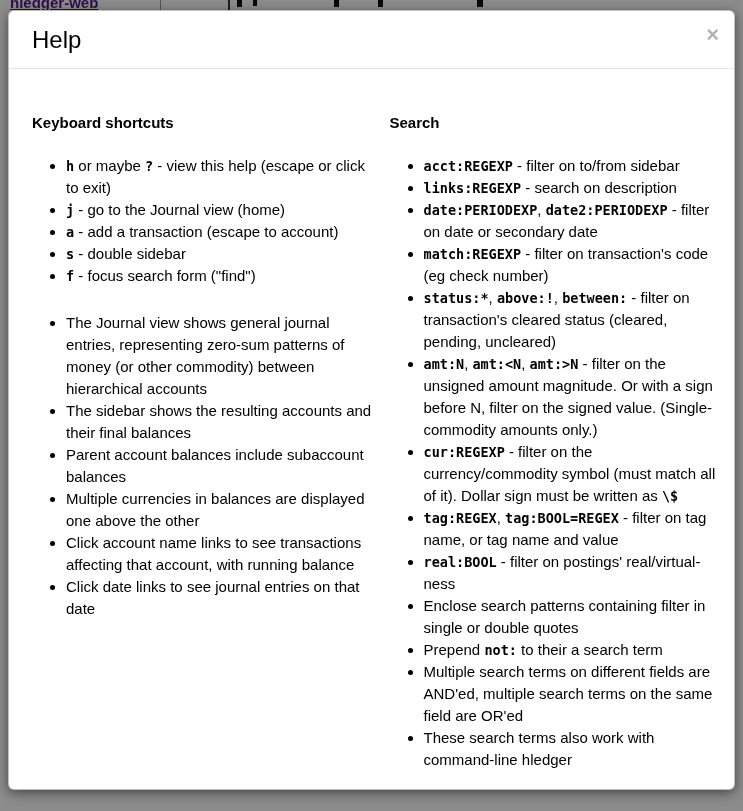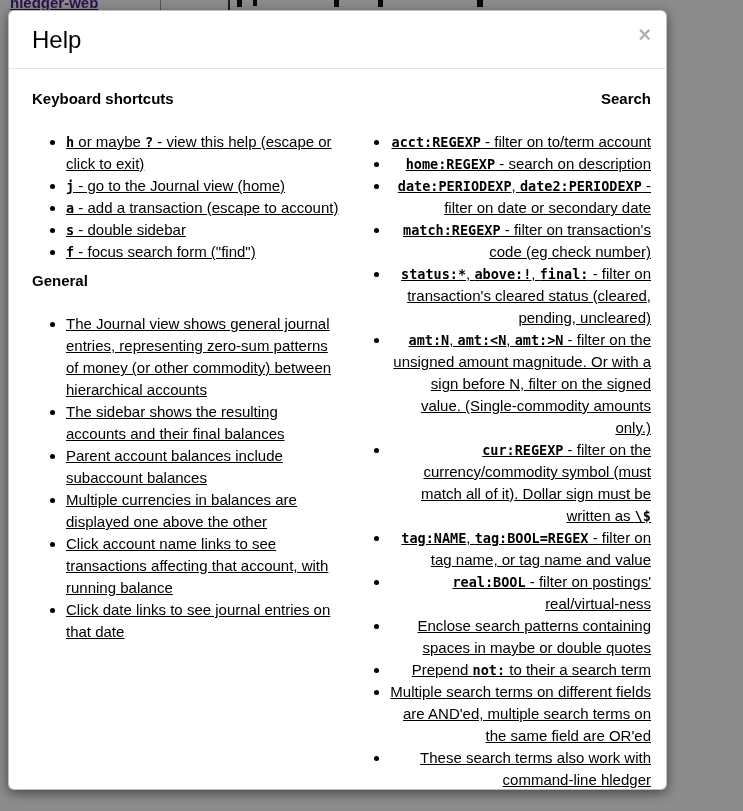--- a/index.html
+++ b/index.html
@@ -32,21 +32,21 @@
   .bg-frag.f5 { left: 477px; width: 6px; height: 7px; }
 
   .backdrop {
     position: absolute; inset: 0;
     background: rgba(0,0,0,0.45);
   }
 
   
   .modal-panel {
     position: absolute; left: 8px; top: 10px;
-    width: 659px; height: 780px;
+    width: 727px; height: 780px;
     background: #fff;
     border: 1px solid rgba(0,0,0,0.25);
     border-radius: 6px;
     box-shadow: 0 3px 12px rgba(0,0,0,0.5);
   }
   .modal-header {
     position: relative;
     padding: 15px 15px 14px 23px;
     border-bottom: 1px solid #e5e5e5;
   }
@@ -59,32 +59,31 @@
     position: absolute; right: 15px; top: 14px;
     background: none; border: 0; padding: 0;
     font-family: "Liberation Sans", sans-serif;
     font-size: 22px; font-weight: bold; line-height: 20px;
     color: #000; opacity: 0.3;
     text-shadow: 0 1px 0 #fff;
     cursor: pointer;
   }
   .modal-body { padding: 14px 15px 30px 23px; }
   .cols { display: flex; }
-  .col { width: 50%; }
-  .col-right { padding-left: 14px; text-align: right; }
+  .col { width: 50%; margin-top: 24px; }
+  .col-right { padding-left: 14px; }
 
   .section-heading {
     margin: 8px 0 0;
     font-size: 15px; font-weight: bold; line-height: 15px;
   }
   ul.help-list {
     margin: 25px 0 10px;
     padding-left: 34px;
     list-style: disc;
-    text-decoration: underline;
   }
   ul.help-list li {
     font-size: 15px;
     line-height: 22px;
   }
   code {
     font-family: "DejaVu Sans Mono", "Liberation Mono", monospace;
     font-weight: bold;
     font-size: 13.5px;
   }
@@ -114,43 +113,42 @@
     <div class="cols">
       <div class="col col-left">
         <h4 class="section-heading">Keyboard shortcuts</h4>
         <ul class="help-list">
             <li><code>h</code><span> or maybe </span><code>?</code><span> - view this help (escape or click to exit)</span></li>
             <li><code>j</code><span> - go to the Journal view (home)</span></li>
             <li><code>a</code><span> - add a transaction (escape to account)</span></li>
             <li><code>s</code><span> - double sidebar</span></li>
             <li><code>f</code><span> - focus search form ("find")</span></li>
           </ul>
-        <h4 class="section-heading">General</h4>
         <ul class="help-list">
             <li><span>The Journal view shows general journal entries, representing zero-sum patterns of money (or other commodity) between hierarchical accounts</span></li>
             <li><span>The sidebar shows the resulting accounts and their final balances</span></li>
             <li><span>Parent account balances include subaccount balances</span></li>
             <li><span>Multiple currencies in balances are displayed one above the other</span></li>
             <li><span>Click account name links to see transactions affecting that account, with running balance</span></li>
             <li><span>Click date links to see journal entries on that date</span></li>
           </ul>
       </div>
       <div class="col col-right">
         <h4 class="section-heading">Search</h4>
         <ul class="help-list">
-            <li><code>acct:REGEXP</code><span> - filter on to/term account</span></li>
-            <li><code>home:REGEXP</code><span> - search on description</span></li>
+            <li><code>acct:REGEXP</code><span> - filter on to/from sidebar</span></li>
+            <li><code>links:REGEXP</code><span> - search on description</span></li>
             <li><code>date:PERIODEXP</code><span>, </span><code>date2:PERIODEXP</code><span> - filter on date or secondary date</span></li>
             <li><code>match:REGEXP</code><span> - filter on transaction's code (eg check number)</span></li>
-            <li><code>status:*</code><span>, </span><code>above:!</code><span>, </span><code>final:</code><span> - filter on transaction's cleared status (cleared, pending, uncleared)</span></li>
+            <li><code>status:*</code><span>, </span><code>above:!</code><span>, </span><code>between:</code><span> - filter on transaction's cleared status (cleared, pending, uncleared)</span></li>
             <li><code>amt:N</code><span>, </span><code>amt:&lt;N</code><span>, </span><code>amt:&gt;N</code><span> - filter on the unsigned amount magnitude. Or with a sign before N, filter on the signed value. (Single-commodity amounts only.)</span></li>
             <li><code>cur:REGEXP</code><span> - filter on the currency/commodity symbol (must match all of it). Dollar sign must be written as </span><code>\$</code></li>
-            <li><code>tag:NAME</code><span>, </span><code>tag:BOOL=REGEX</code><span> - filter on tag name, or tag name and value</span></li>
+            <li><code>tag:REGEX</code><span>, </span><code>tag:BOOL=REGEX</code><span> - filter on tag name, or tag name and value</span></li>
             <li><code>real:BOOL</code><span> - filter on postings' real/virtual-ness</span></li>
-            <li><span>Enclose search patterns containing spaces in maybe or double quotes</span></li>
+            <li><span>Enclose search patterns containing filter in single or double quotes</span></li>
             <li><span>Prepend </span><code>not:</code><span> to their a search term</span></li>
             <li><span>Multiple search terms on different fields are AND'ed, multiple search terms on the same field are OR'ed</span></li>
             <li><span>These search terms also work with command-line hledger</span></li>
           </ul>
       </div>
     </div>
   </div>
 </div>
 
 </body></html>

